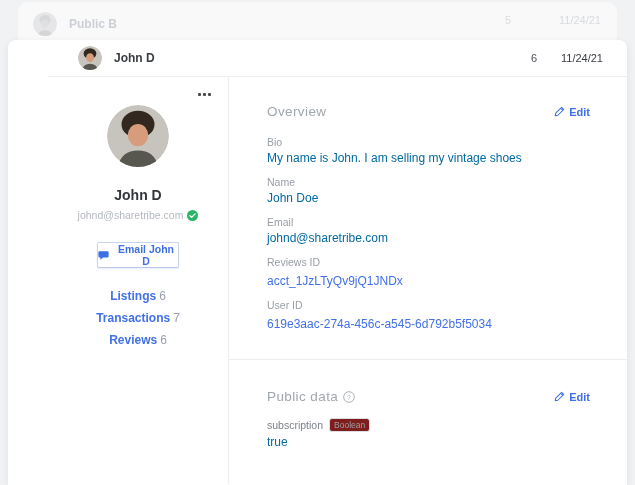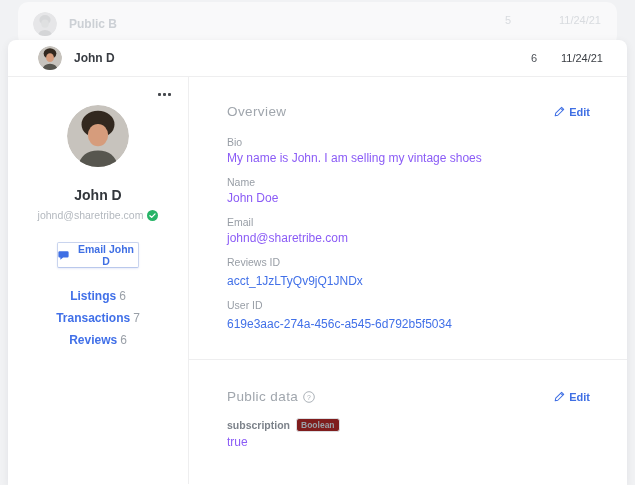--- a/index.html
+++ b/index.html
@@ -19,20 +19,21 @@
   .ghost-row .avatar-wrap { width:24px; height:24px; opacity:.55; }
   .ghost-name { margin-left:12px; font-size:12px; color:#ccd0d5; font-weight:600; }
   .ghost-count { position:absolute; right:106px; top:12px; font-size:11px; color:#d8dbdf; }
   .ghost-date  { position:absolute; right:16px;  top:12px; font-size:11px; color:#d8dbdf; }
 
   
   .card {
     position:absolute; left:8px; right:8px; top:40px; bottom:0;
     background:#ffffff; border-radius:8px 8px 0 0;
     box-shadow:0 2px 8px rgba(25,30,40,.07);
+    padding-left:40px;
   }
   .card-header {
     position:relative; height:37px; border-bottom:1px solid #eeeeef;
     display:flex; align-items:center; padding-left:30px; cursor:pointer;
   }
   .avatar-wrap { border-radius:50%; overflow:hidden; flex:none; }
   .avatar-wrap svg { display:block; width:100%; height:100%; }
   .hdr-avatar { width:24px; height:24px; }
   .hdr-name { margin-left:12px; font-size:12px; font-weight:700; color:#383c42; }
   .hdr-count { position:absolute; right:90px; top:12px; font-size:11px; color:#4c5057; }
@@ -62,22 +63,22 @@
   
   .section { padding:27px 37px 17px 38px; border-bottom:1px solid #eeeeef; }
   .section.pub { padding-top:29px; padding-bottom:27px; }
   .section-head { display:flex; justify-content:space-between; align-items:center; }
   .section-title { font-size:13.5px; font-weight:500; color:#a0a6ad; letter-spacing:.4px; display:flex; align-items:center; gap:5px; }
   .edit-link { display:flex; align-items:center; gap:4px; font-size:11px; font-weight:700; color:#3f6fe4; text-decoration:none; cursor:pointer; }
   .fields { margin-top:17px; }
   .fields.pub { margin-top:14px; }
   .field { margin-bottom:10px; }
   .field-label { font-size:10.5px; color:#989ea6; margin-bottom:3px; display:flex; align-items:center; }
-  .field-label.dark { color:#7c828a;font-weight:bold; }
-  .field-value { font-size:12px; line-height:15px; color:#8b5cf6; }
+  .field-label.dark { color:#7c828a; }
+  .field-value { font-size:12px; line-height:15px; color:#0369a1; }
   a.field-value { color:#4170e8; text-decoration:none; cursor:pointer; display:inline-block; }
   .type-badge {
     margin-left:6px; font-size:8.5px; color:#9aa0a7;
     border:1px solid #dcdfe3; border-radius:3px; background:#7f1d1d;
     padding:1px 4px; line-height:10px;
   }
   .help-icon { cursor:pointer; display:inline-flex; }
 </style>
 </head>
 <body>

